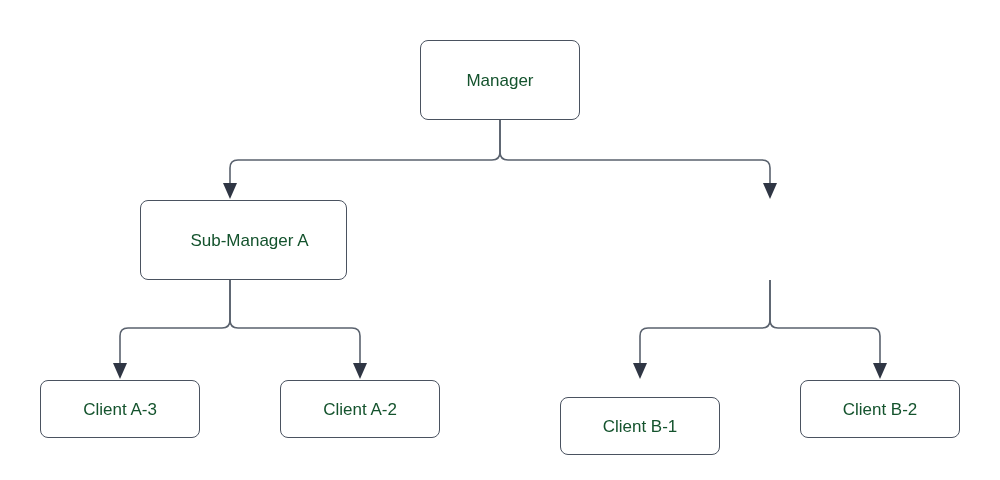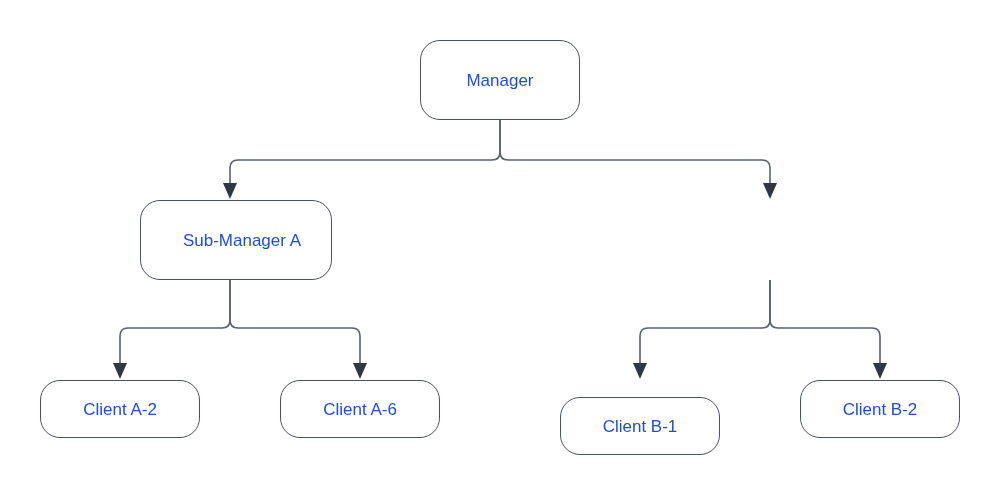--- a/index.html
+++ b/index.html
@@ -32,32 +32,32 @@
   }
   .arrowhead {
     fill: #2f3644;
     stroke: none;
   }
   .node {
     position: absolute;
     box-sizing: border-box;
     background: #ffffff;
     border: 1px solid #4a5260;
-    border-radius: 20px;
+    border-radius: 8px;
     display: flex;
     align-items: center;
     justify-content: center;
-    color: #1d4ed8;
+    color: #14532d;
     font-size: 17px;
     line-height: 1;
     text-align: center;
     cursor: default;
   }
   .node-manager   { left: 420px; top: 40px;  width: 160px; height: 80px; }
-  .node-sub-a     { left: 140px; top: 200px; width: 192px; height: 80px; padding-left: 12px; }
+  .node-sub-a     { left: 140px; top: 200px; width: 207px; height: 80px; padding-left: 12px; }
   .node-sub-b     { left: 680px; top: 200px; width: 180px; height: 80px; }
   .node-client-a1 { left: 40px;  top: 380px; width: 160px; height: 58px; }
   .node-client-a2 { left: 280px; top: 380px; width: 160px; height: 58px; }
   .node-client-b1 { left: 560px; top: 397px; width: 160px; height: 58px; }
   .node-client-b2 { left: 800px; top: 380px; width: 160px; height: 58px; text-align: right; }
 </style>
 </head>
 <body>
 
 <div class="canvas">
@@ -98,25 +98,25 @@
   <div class="node node-manager">
     <span>Manager</span>
   </div>
 
   <div class="node node-sub-a">
     <span>Sub-Manager A</span>
   </div>
 
 
   <div class="node node-client-a1">
-    <span>Client A-2</span>
+    <span>Client A-3</span>
   </div>
 
   <div class="node node-client-a2">
-    <span>Client A-6</span>
+    <span>Client A-2</span>
   </div>
 
   <div class="node node-client-b1">
     <span>Client B-1</span>
   </div>
 
   <div class="node node-client-b2">
     <span>Client B-2</span>
   </div>
 

